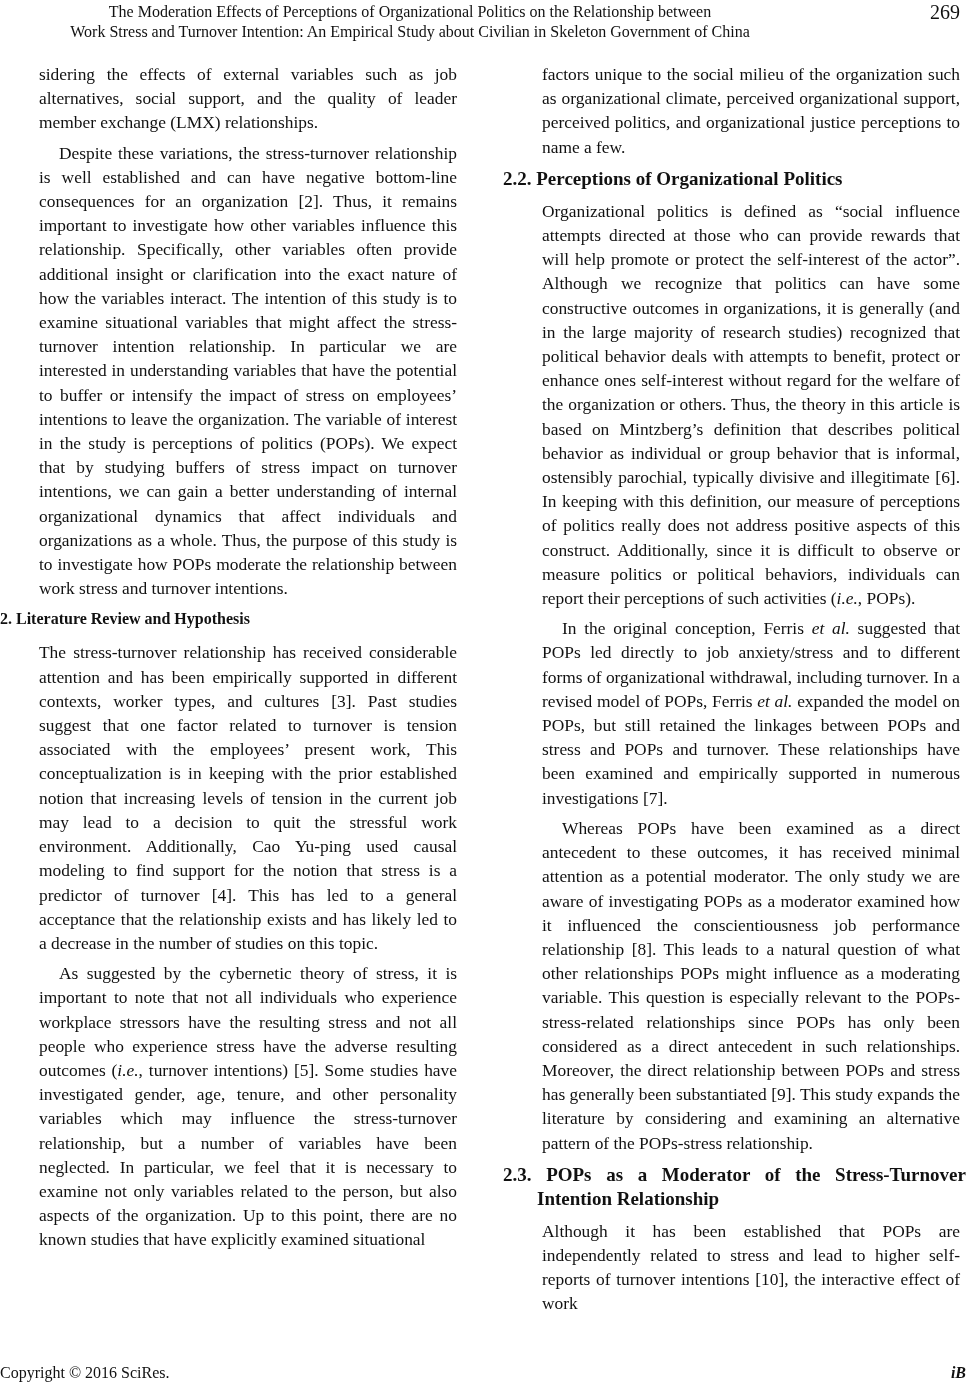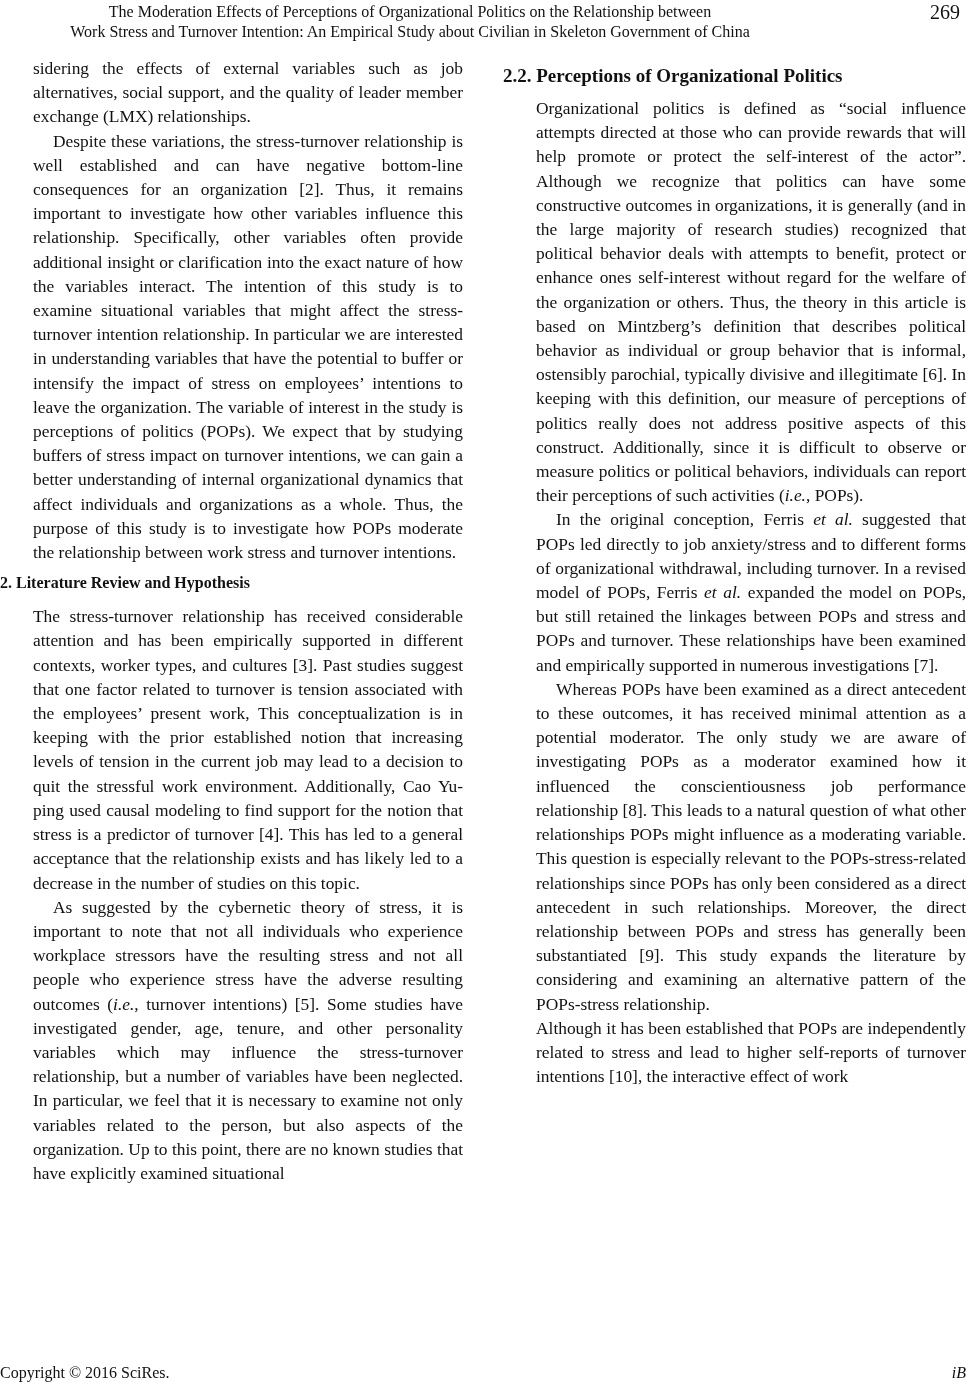--- a/index.html
+++ b/index.html
@@ -6,51 +6,53 @@
   body { width:968px; height:1386px; position:relative; overflow:hidden;
          font-family:"Liberation Serif", "DejaVu Serif", serif; color:#111; }
   .running-head { position:absolute; top:2px; left:0; width:820px; text-align:center;
                   font-size:16px; line-height:20px; }
   .running-head .line { display:block; }
   .page-num { position:absolute; top:2px; right:8px; font-size:20px; line-height:20px; }
   .col { position:absolute; top:56px; width:463px; font-size:17.4px; line-height:24.2px;
          text-align:justify; hyphens:none; }
   .col-left { left:0; }
   .col-right { left:503px; }
-  p { margin:0;padding-left:33px; }
+  p { margin:6px;padding-left:33px; }
   p.indent { text-indent:20px; }
   h2 { font-size:16px; font-weight:bold; margin:6px 0 8px 0; line-height:26px; }
   h3 { font-size:19px; font-weight:bold; margin:18px 0 8px 0; line-height:24px; }
   h3.hang { padding-left:34px; text-indent:-34px; margin-top:8px; }
   .footer { position:absolute; top:1363px; left:0; width:968px; font-size:16px; line-height:20px; }
   .footer .copy { position:absolute; left:0; }
-  .footer .journal { position:absolute; right:2px; font-weight:normal; font-style:italic; }
+  .footer .journal { position:absolute; right:2px; font-weight:bold; font-style:italic; }
   i { font-style:italic; }
 </style>
 </head>
 <body>
 
 <div class="running-head">
   <span class="line">The Moderation Effects of Perceptions of Organizational Politics on the Relationship between</span>
   <span class="line">Work Stress and Turnover Intention: An Empirical Study about Civilian in Skeleton Government of China</span>
 </div>
 <div class="page-num">269</div>
 
 <div class="col col-left">
   <p>sidering the effects of external variables such as job alternatives, social support, and the quality of leader member exchange (LMX) relationships.</p>
   <p class="indent">Despite these variations, the stress-turnover relationship is well established and can have negative bottom-line consequences for an organization [2]. Thus, it remains important to investigate how other variables influence this relationship. Specifically, other variables often provide additional insight or clarification into the exact nature of how the variables interact. The intention of this study is to examine situational variables that might affect the stress-turnover intention relationship. In particular we are interested in understanding variables that have the potential to buffer or intensify the impact of stress on employees’ intentions to leave the organization. The variable of interest in the study is perceptions of politics (POPs). We expect that by studying buffers of stress impact on turnover intentions, we can gain a better understanding of internal organizational dynamics that affect individuals and organizations as a whole. Thus, the purpose of this study is to investigate how POPs moderate the relationship between work stress and turnover intentions.</p>
   <h2>2. Literature Review and Hypothesis</h2>
   <p>The stress-turnover relationship has received considerable attention and has been empirically supported in different contexts, worker types, and cultures [3]. Past studies suggest that one factor related to turnover is tension associated with the employees’ present work, This conceptualization is in keeping with the prior established notion that increasing levels of tension in the current job may lead to a decision to quit the stressful work environment. Additionally, Cao Yu-ping used causal modeling to find support for the notion that stress is a predictor of turnover [4]. This has led to a general acceptance that the relationship exists and has likely led to a decrease in the number of studies on this topic.</p>
   <p class="indent"><span>As suggested by the cybernetic theory of stress, it is important to note that not all individuals who experience workplace stressors have the resulting stress and not all people who experience stress have the adverse resulting outcomes (</span><i>i.e.</i><span>, turnover intentions) [5]. Some studies have investigated gender, age, tenure, and other personality variables which may influence the stress-turnover relationship, but a number of variables have been neglected. In particular, we feel that it is necessary to examine not only variables related to the person, but also aspects of the organization. Up to this point, there are no known studies that have explicitly examined situational</span></p>
 </div>
 
 <div class="col col-right">
+  <p>factors unique to the social milieu of the organization such as organizational climate, perceived organizational support, perceived politics, and organizational justice perceptions to name a few.</p>
   <h3 style="margin-top:8px">2.2. Perceptions of Organizational Politics</h3>
   <p><span>Organizational politics is defined as “social influence attempts directed at those who can provide rewards that will help promote or protect the self-interest of the actor”. Although we recognize that politics can have some constructive outcomes in organizations, it is generally (and in the large majority of research studies) recognized that political behavior deals with attempts to benefit, protect or enhance ones self-interest without regard for the welfare of the organization or others. Thus, the theory in this article is based on Mintzberg’s definition that describes political behavior as individual or group behavior that is informal, ostensibly parochial, typically divisive and illegitimate [6]. In keeping with this definition, our measure of perceptions of politics really does not address positive aspects of this construct. Additionally, since it is difficult to observe or measure politics or political behaviors, individuals can report their perceptions of such activities (</span><i>i.e.</i><span>, POPs).</span></p>
   <p class="indent"><span>In the original conception, Ferris </span><i>et al.</i><span> suggested that POPs led directly to job anxiety/stress and to different forms of organizational withdrawal, including turnover. In a revised model of POPs, Ferris </span><i>et al.</i><span> expanded the model on POPs, but still retained the linkages between POPs and stress and POPs and turnover. These relationships have been examined and empirically supported in numerous investigations [7].</span></p>
   <p class="indent">Whereas POPs have been examined as a direct antecedent to these outcomes, it has received minimal attention as a potential moderator. The only study we are aware of investigating POPs as a moderator examined how it influenced the conscientiousness job performance relationship [8]. This leads to a natural question of what other relationships POPs might influence as a moderating variable. This question is especially relevant to the POPs-stress-related relationships since POPs has only been considered as a direct antecedent in such relationships. Moreover, the direct relationship between POPs and stress has generally been substantiated [9]. This study expands the literature by considering and examining an alternative pattern of the POPs-stress relationship.</p>
+  <h3 class="hang">2.3. POPs as a Moderator of the Stress-Turnover Intention Relationship</h3>
   <p>Although it has been established that POPs are independently related to stress and lead to higher self-reports of turnover intentions [10], the interactive effect of work</p>
 </div>
 
 <div class="footer">
   <span class="copy">Copyright © 2016 SciRes.</span>
   <span class="journal">iB</span>
 </div>
 
 </body></html>

